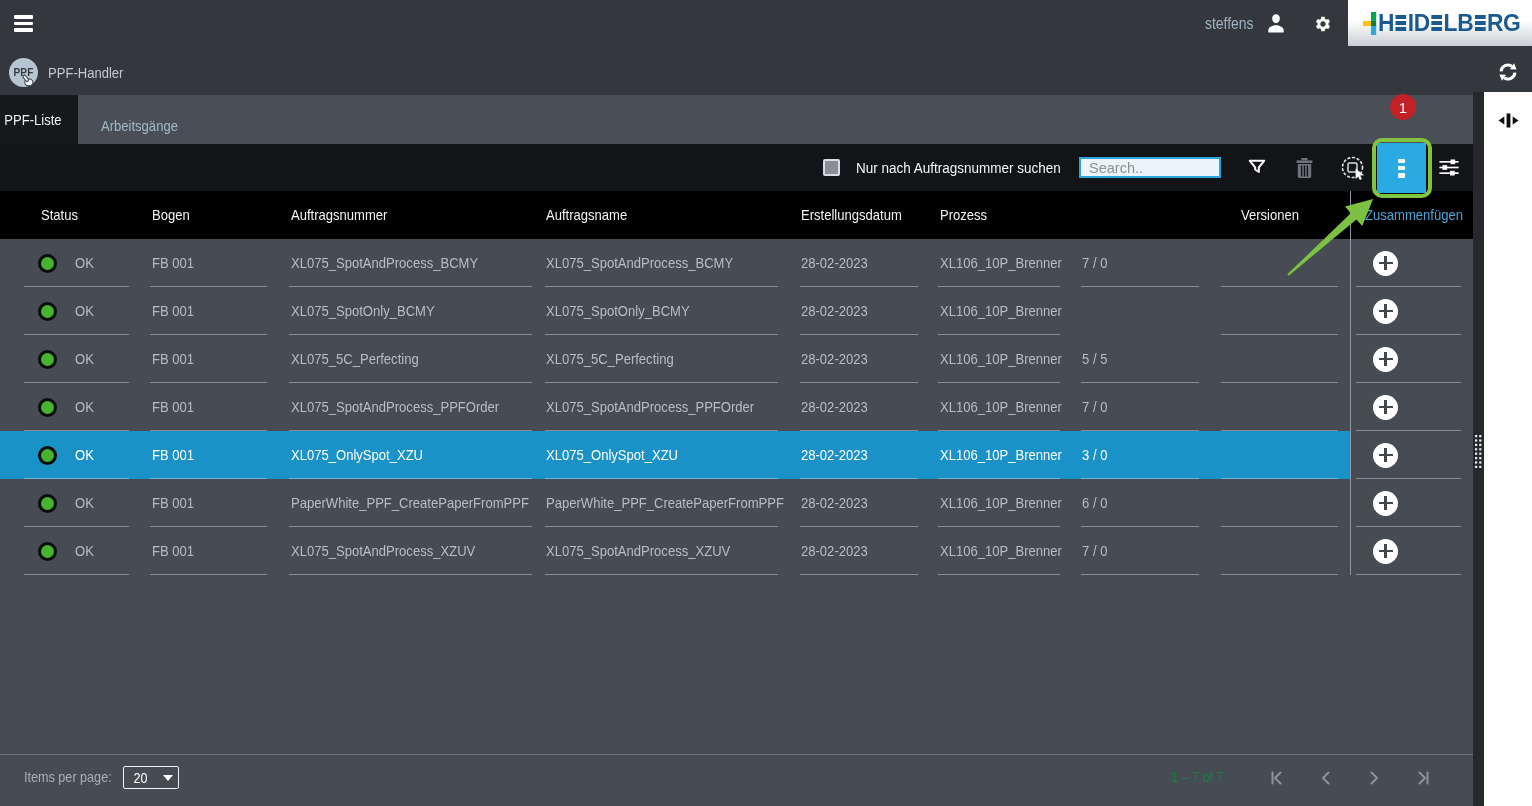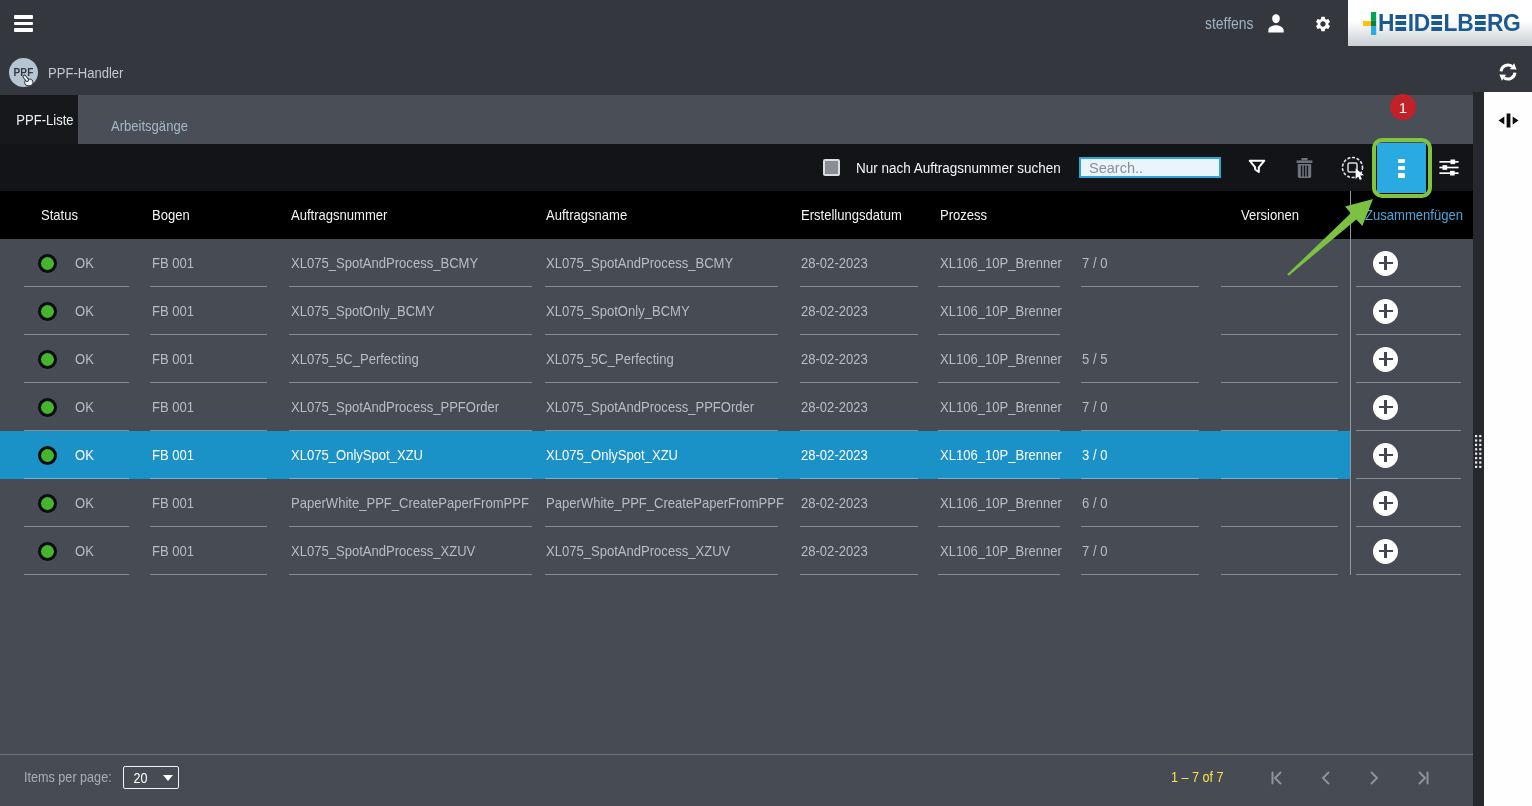--- a/index.html
+++ b/index.html
@@ -34,22 +34,22 @@
   
   #refresh-btn { left:1496px; top:60px; width:24px; height:24px; cursor:pointer; }
   #right-strip { left:1473px; top:92px; width:11px; height:714px; background:#26282e; }
   #grip { left:1475px; top:435px; }
   #white-panel { left:1484px; top:92px; width:48px; height:714px; background:#fefefe; }
   #panel-toggle { left:1498px; top:113px; width:21px; height:15px; cursor:pointer; }
 
   
   #tabbar { left:0; top:95px; width:1473px; height:49px; background:#4a4e56; }
   #tab-active { left:0; top:95px; width:78px; height:49px; background:#17181c; color:#eef1f4; font-size:15px;
-                display:flex; align-items:center; justify-content:flex-end; cursor:pointer; }
-  #tab-inactive { left:88px; top:95px; width:120px; height:61px; color:#a5b8ca; font-size:15px;
+                display:flex; align-items:center; justify-content:flex-start; cursor:pointer; }
+  #tab-inactive { left:78px; top:95px; width:120px; height:61px; color:#a5b8ca; font-size:15px;
                 display:flex; align-items:center; padding-left:23px; cursor:pointer; }
 
   
   #toolbar { left:0; top:144px; width:1473px; height:47px; background:#131418; }
   #cb { left:823px; top:159px; width:17px; height:17px; background:#8a8d93; border:2px solid #dadde1; border-radius:2px; cursor:pointer; }
   #cb-label { left:856px; top:144px; height:47px; line-height:47px; color:#f4f6f8; font-size:15.5px; }
   #search-box { left:1079px; top:157px; width:142px; height:21px; background:#e9f4fb; border:2px solid #2ca5da; }
   #search-box input { width:100%; height:100%; border:0; outline:0; background:transparent; font-family:inherit;
                       font-size:14.5px; color:#3a3f46; padding:0 6px 1px 8px; }
   #search-box input::placeholder { color:#8a9097; opacity:1; }
@@ -78,21 +78,21 @@
   .plus-btn:after { content:""; position:absolute; left:11.4px; top:5.5px; width:2.3px; height:14px; background:#42464e; }
 
   
   #footer-line { left:0; top:754px; width:1473px; height:1px; background:#6d727a; }
   #ipp-label { left:24px; top:766px; height:23px; line-height:23px; color:#a9aeb6; font-size:14.5px; }
   #ipp-select { left:123px; top:766px; width:56px; height:23px; border:1px solid #eef0f2; border-radius:2px; cursor:pointer;
                 display:flex; align-items:center; }
   #ipp-value { color:#ffffff; font-size:14.5px; padding-left:11px; }
   #ipp-caret { width:0; height:0; border-left:5.5px solid transparent; border-right:5.5px solid transparent;
                border-top:6px solid #ffffff; margin-left:12px; margin-top:1px; }
-  #range-label { left:1171px; top:766px; height:23px; line-height:23px; color:#fde047; font-size:14.5px; }
+  #range-label { left:1171px; top:766px; height:23px; line-height:23px; color:#15803d; font-size:14.5px; }
   .pg-btn { position:absolute; top:768px; width:20px; height:20px; cursor:pointer; }
 
   
   #badge { left:1390px; top:94px; width:26px; height:26px; border-radius:50%; background:#c32128; color:#ffffff;
            font-size:15px; display:flex; align-items:center; justify-content:center; }
   #hl-frame { left:1372px; top:138px; width:60px; height:60px; border:4px solid #82c341; border-radius:10px; }
   #more-btn { left:1376.5px; top:143px; width:49px; height:49.5px; background:#29abe2; cursor:pointer; }
   #more-btn .sq { position:absolute; left:21.5px; width:6.5px; height:4.2px; border-radius:1px; background:#ffffff; }
   #more-btn .sq:nth-child(1){top:16px;} #more-btn .sq:nth-child(2){top:23.2px;} #more-btn .sq:nth-child(3){top:30.4px;}
 </style>

